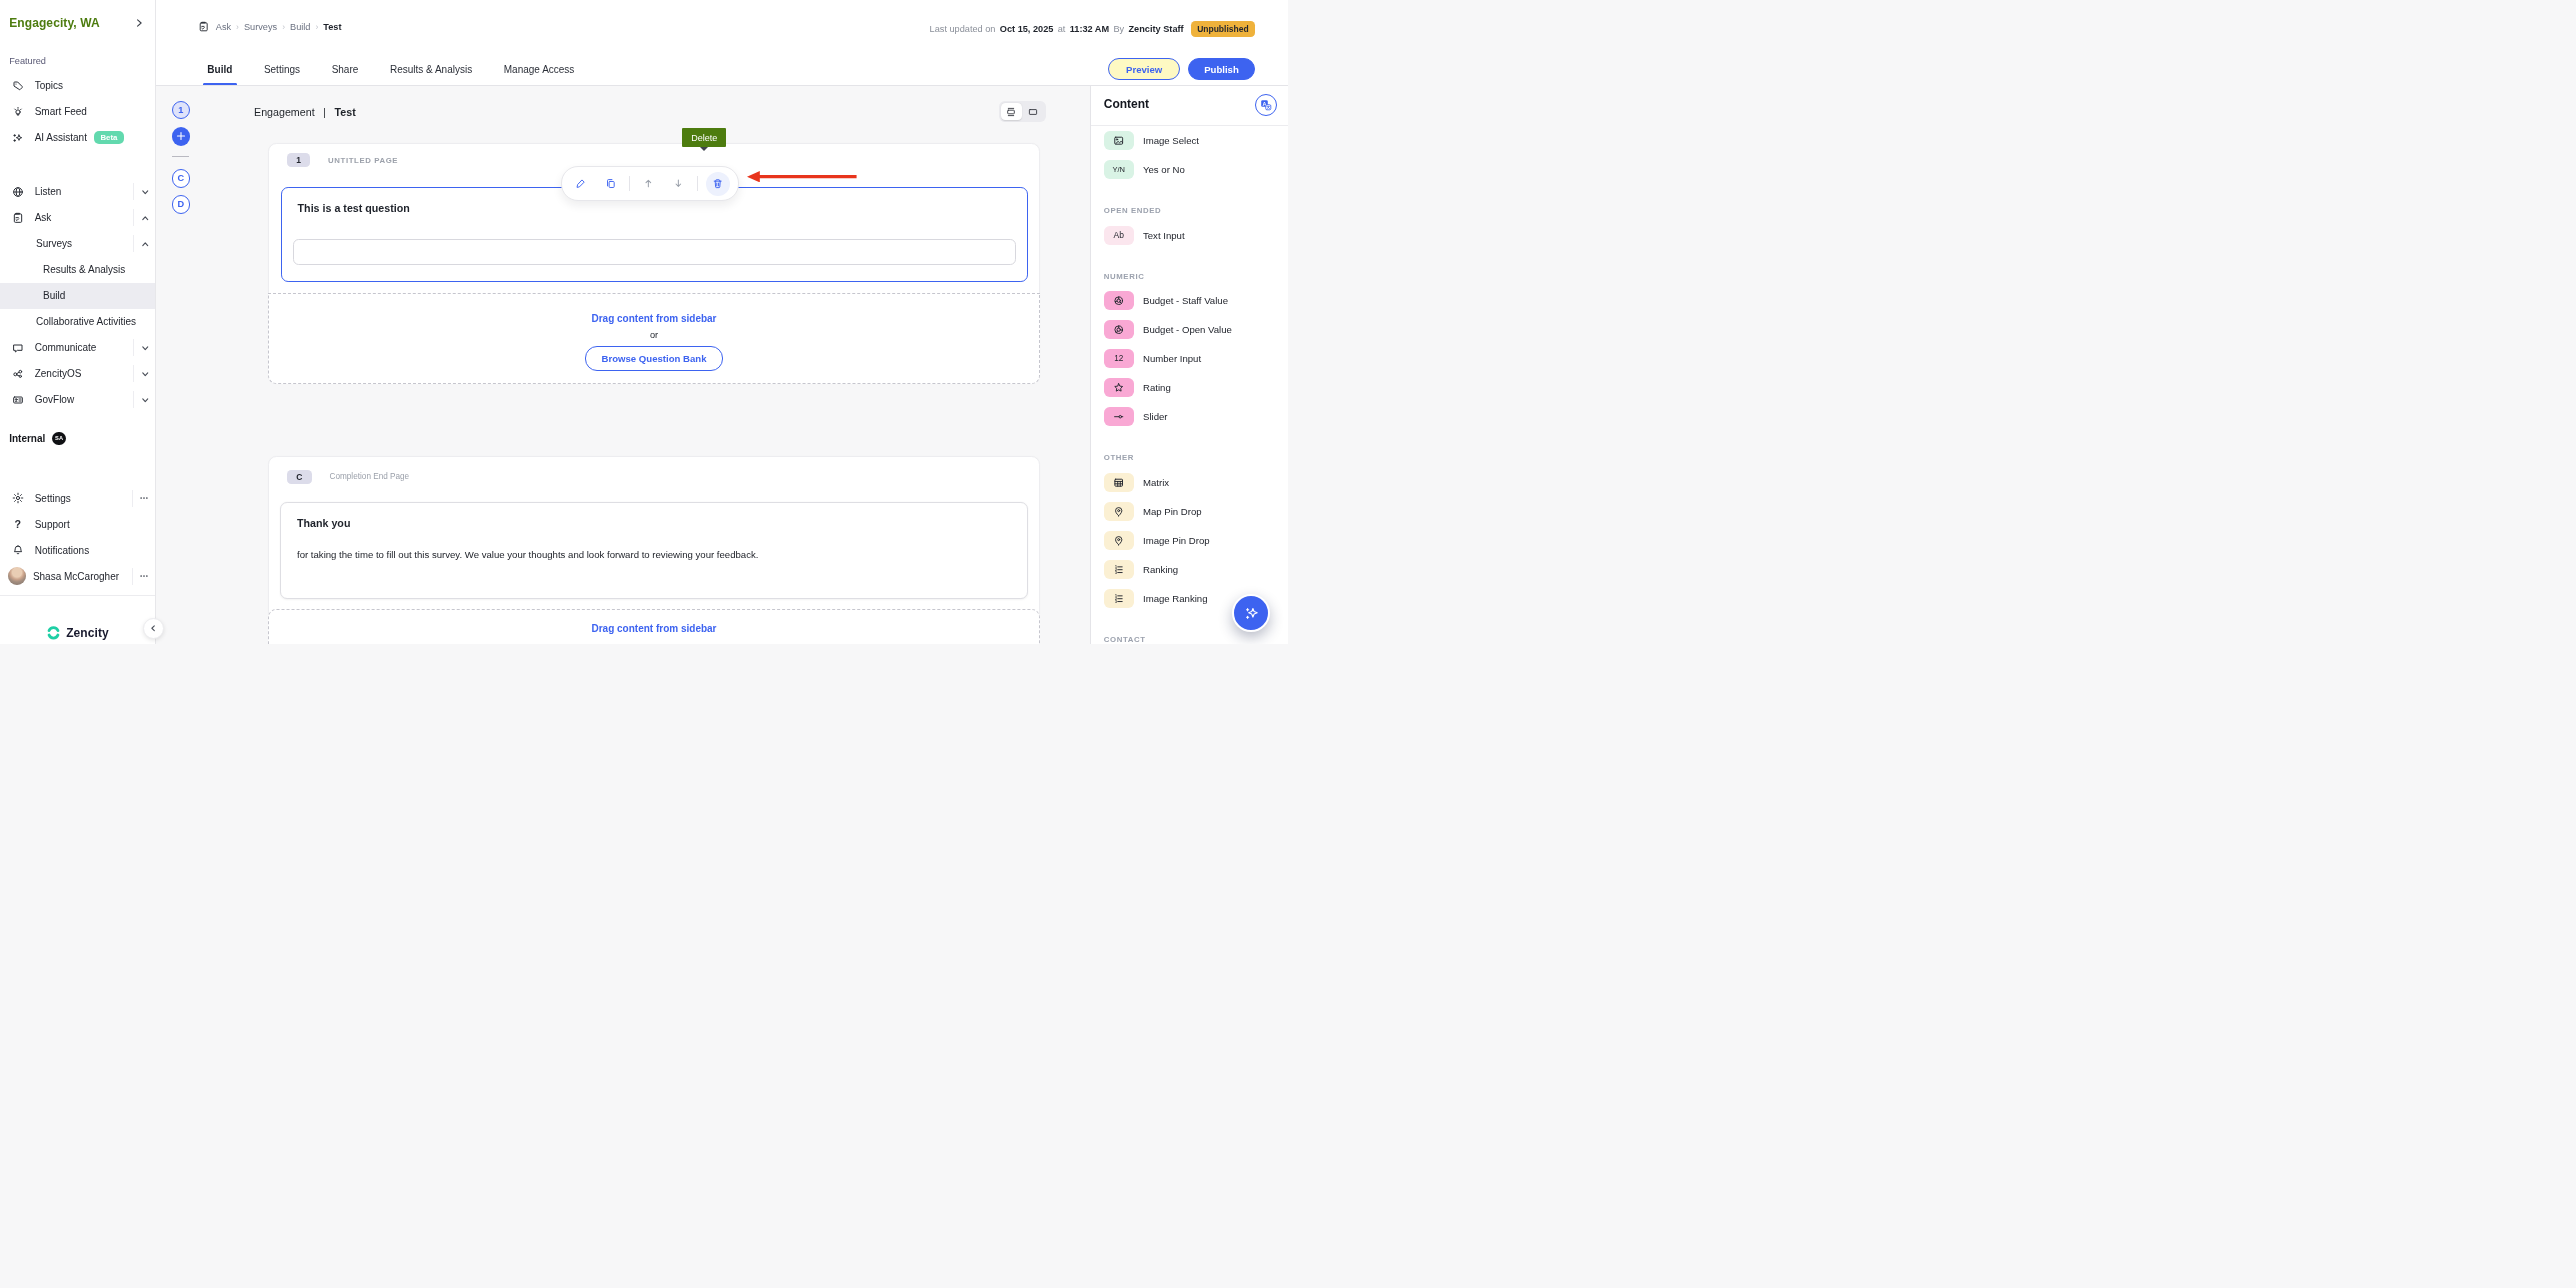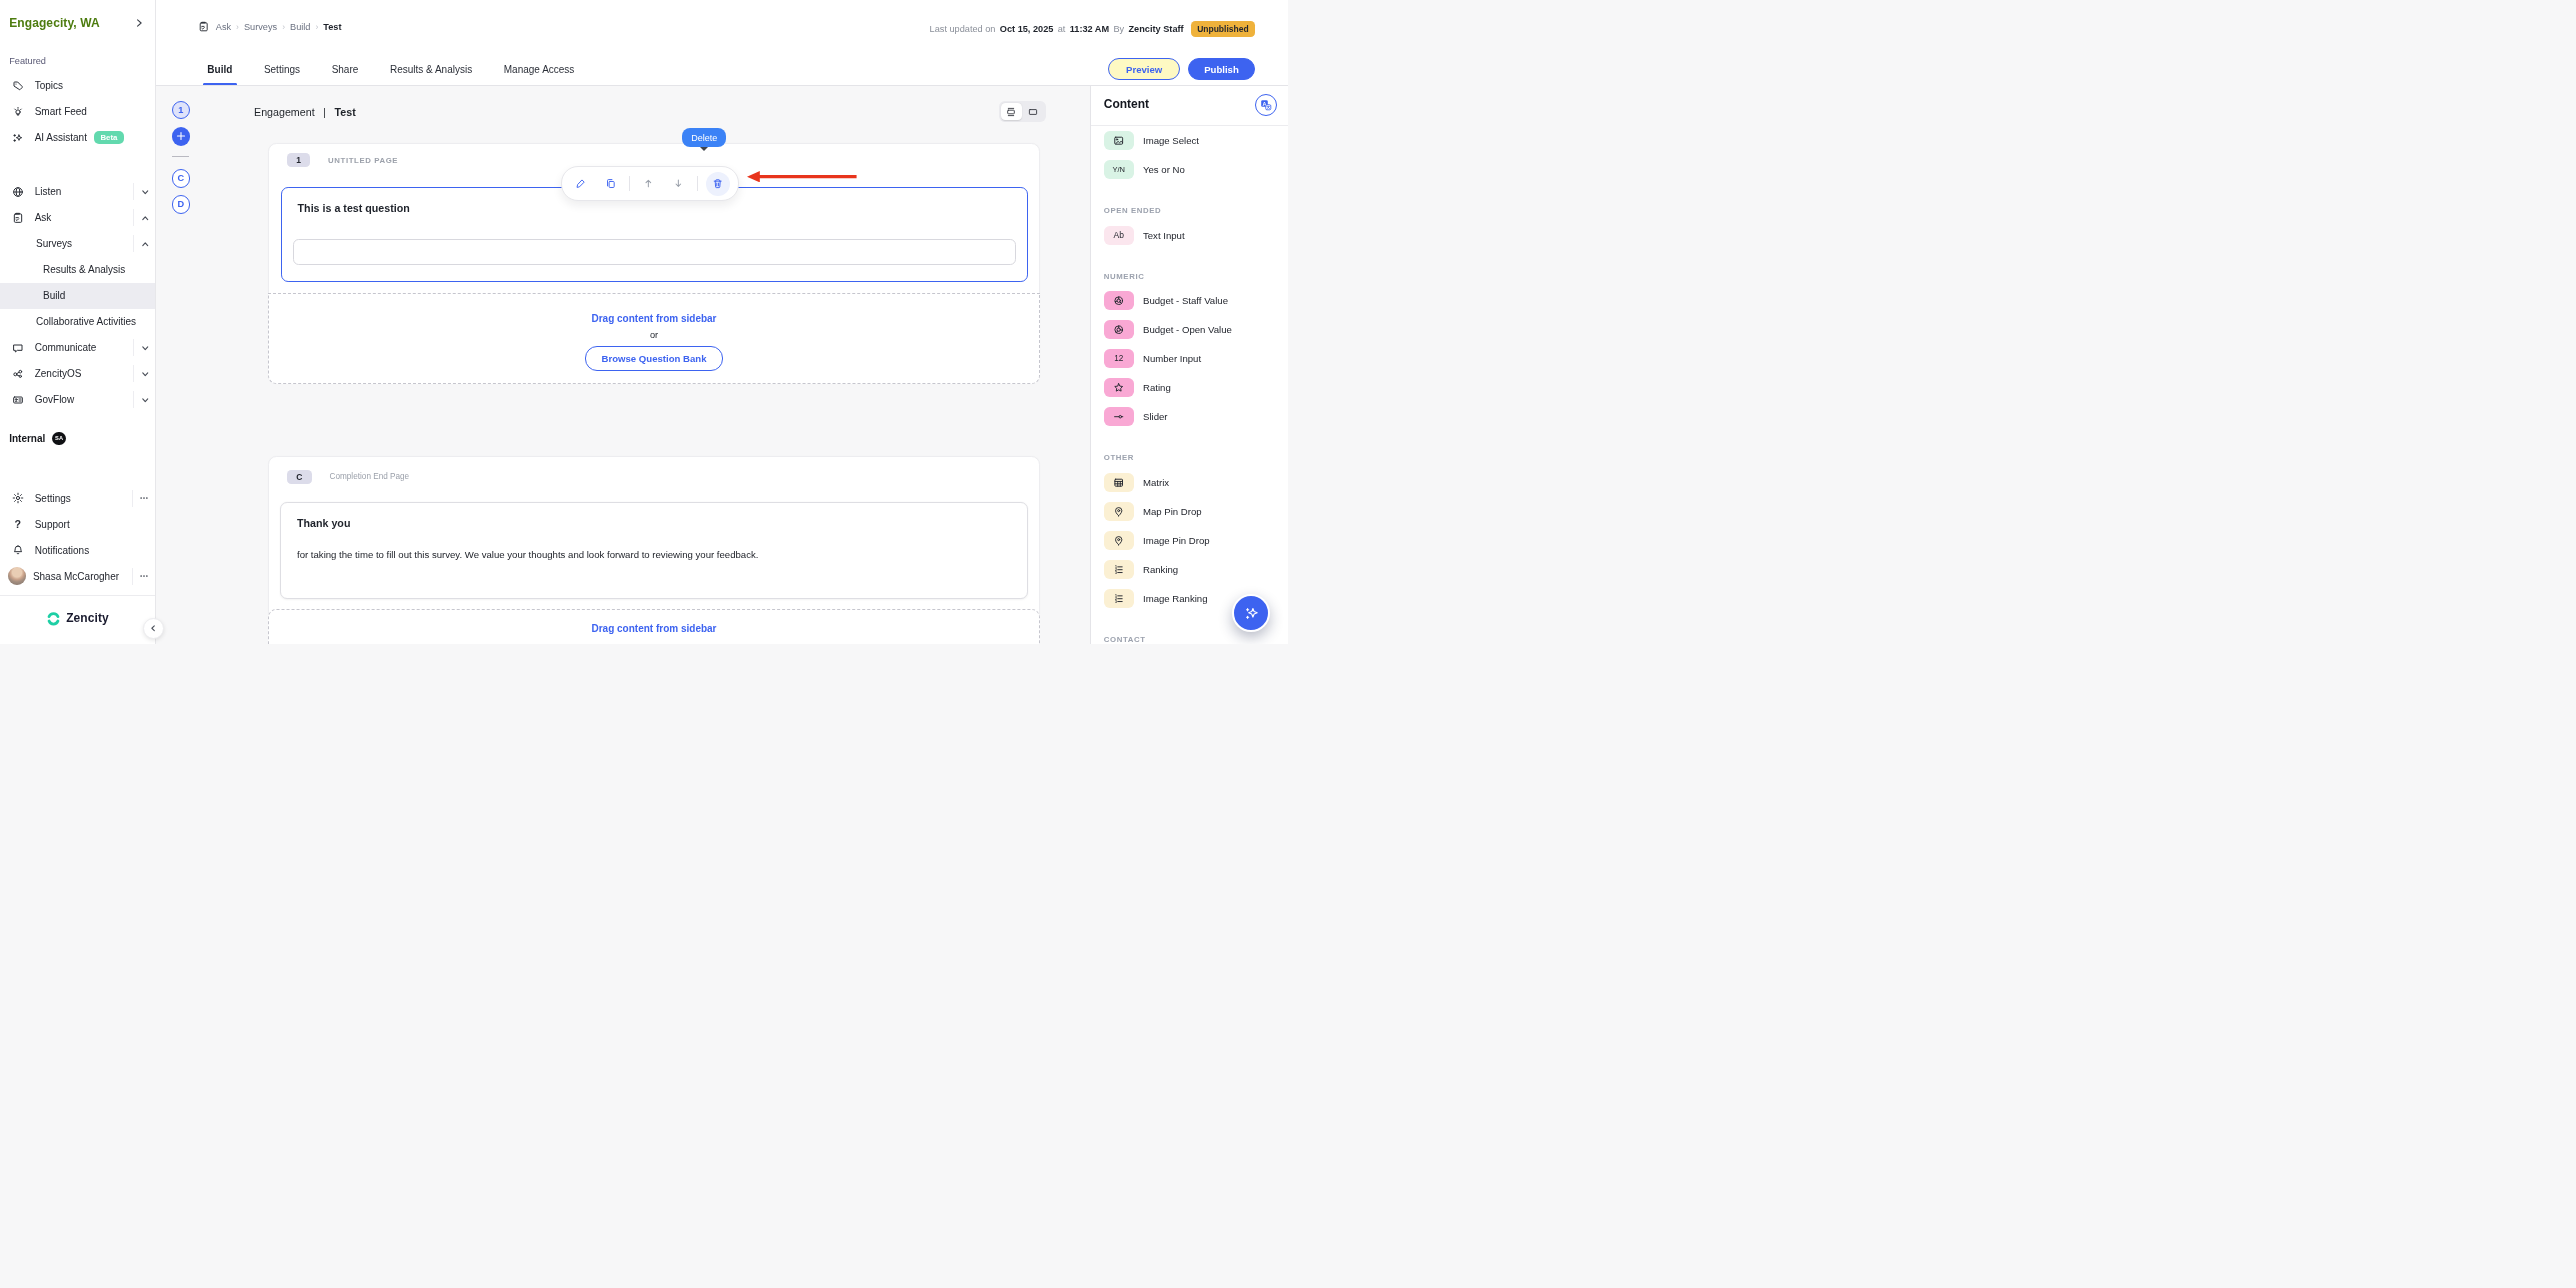--- a/index.html
+++ b/index.html
@@ -25,21 +25,21 @@
   .nav-row.sub2{padding-left:43px}
   .nav-row.active{background:#ECECF1}
   .row-end{position:absolute;right:5.7px;display:flex;align-items:center;height:17px;padding-left:6.4px;border-left:0.7px solid #EDEDF1;color:#454a54}
   .badge-beta{margin-left:7.1px;background:#62D9AE;color:#fff;font-size:7.8px;font-weight:bold;padding:2.1px 6.4px;border-radius:5px}
   .gap16{height:12px}
   .internal-row{display:flex;align-items:center;margin:13.5px 0 0 9.2px;height:24px}
   .internal-label{font-size:10px;font-weight:bold;color:#16181d}
   .badge-sa{margin-left:7.1px;width:13.5px;height:13.5px;border-radius:50%;background:#101114;color:#fff;font-size:5.7px;font-weight:bold;display:flex;align-items:center;justify-content:center;letter-spacing:0.2px}
   .side-footer{position:absolute;left:0;right:0;top:485px}
   .divider-h{height:0.7px;background:#ECECEF;margin-top:6.4px}
-  .logo-row{display:flex;align-items:center;justify-content:center;height:44px}
+  .logo-row{display:flex;align-items:flex-end;justify-content:center;height:44px}
   .logo-text{font-size:12px;font-weight:bold;color:#191A2E;margin-left:5px;letter-spacing:0.1px}
   .collapse-btn{position:absolute;right:-9.2px;top:618px;width:19px;height:19px;border-radius:50%;background:#fff;border:0.7px solid #ECECEF;box-shadow:0 1.4px 4.3px rgba(0,0,0,.10);display:flex;align-items:center;justify-content:center;color:#4b505a;z-index:40}
   .avatar{width:18px;height:18px;border-radius:50%;background:
     radial-gradient(circle at 50% 30%,#E9CDB4 0 30%,#C79C82 45%,#8C7260 62%,#6E5748 78%,#54432f 100%);
     box-shadow:inset 0 -4.3px 4.3px rgba(255,255,255,.25);flex:none}
 
   
   .topbar{position:absolute;left:156px;top:0;width:1132px;height:85px;background:#fff;border-bottom:0.7px solid #E4E4E8;z-index:20}
   .crumb{position:absolute;left:42px;top:21.3px;display:flex;align-items:center;font-size:9.2px;color:#6B7180}
   .crumb .sep{margin:0 5px;color:#C2C5CC;font-size:8.5px}
@@ -78,21 +78,21 @@
   .card2{top:371px;height:164px}
   .page-hd{position:absolute;left:18px;top:9.2px;display:flex;align-items:center}
   .num-badge{background:#DCDCEA;color:#23262E;font-size:8.5px;font-weight:bold;border-radius:4.3px;padding:2.1px 9.2px}
   .page-hd .ptitle{margin-left:18px;font-size:7.8px;letter-spacing:0.6px;color:#9CA1AB;font-weight:600}
 
   .q-toolbar{position:absolute;left:292px;top:22px;width:176px;height:33px;background:#fff;border:0.7px solid #E7E7EB;border-radius:17px;box-shadow:0 4.3px 10px rgba(20,24,40,.08);display:flex;align-items:center;justify-content:space-evenly;z-index:6}
   .tb-ic{width:21.3px;height:21.3px;display:flex;align-items:center;justify-content:center;color:#3D63F0;cursor:pointer;border-radius:50%}
   .tb-ic.gray{color:#9AA0AA}
   .tb-ic.trash{background:#EDF1FD;width:24px;height:24px}
   .tb-div{width:0.7px;height:15.6px;background:#E4E4E9}
-  .tooltip{position:absolute;left:413px;top:-15.6px;background:#3b82f6;color:#fff;font-size:9px;padding:4.3px 9.2px;border-radius:8px;z-index:7}
+  .tooltip{position:absolute;left:413px;top:-15.6px;background:#4d7c0f;color:#fff;font-size:9px;padding:4.3px 9.2px;border-radius:1px;z-index:7}
   .tooltip::after{content:"";position:absolute;left:50%;margin-left:-4.3px;top:100%;border:4.3px solid transparent;border-top-color:#3F444C}
   .red-arrow{position:absolute;left:478px;top:27px;width:111px;height:11.4px;z-index:8}
 
   .q-block{position:absolute;left:12px;top:43px;width:747px;height:95px;border:1.4px solid #3D63F0;border-radius:7.1px;background:#fff;box-sizing:border-box}
   .q-text{position:absolute;left:15.6px;top:13.5px;font-size:10.7px;font-weight:bold;color:#1E222A}
   .q-input{position:absolute;left:11.4px;right:11.4px;top:51px;height:26px;border:0.7px solid #D8D8DE;border-radius:5.7px;background:#fff;box-sizing:border-box}
 
   .dropzone{position:absolute;left:-0.7px;right:-0.7px;top:149px;height:91px;border:0.7px dashed #C6C6CE;border-radius:0 0 8.5px 8.5px;background:#fff;box-sizing:border-box;display:flex;flex-direction:column;align-items:center}
   .dz-drag{margin-top:18.5px;font-size:10px;font-weight:bold;color:#3D63F0}
   .dz-or{margin-top:6.4px;font-size:9.2px;color:#1E222A}

